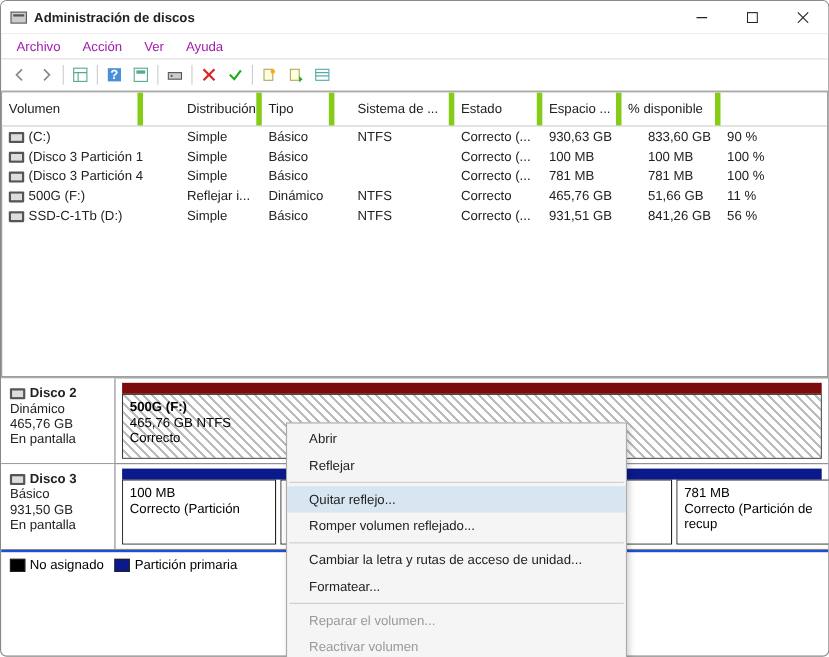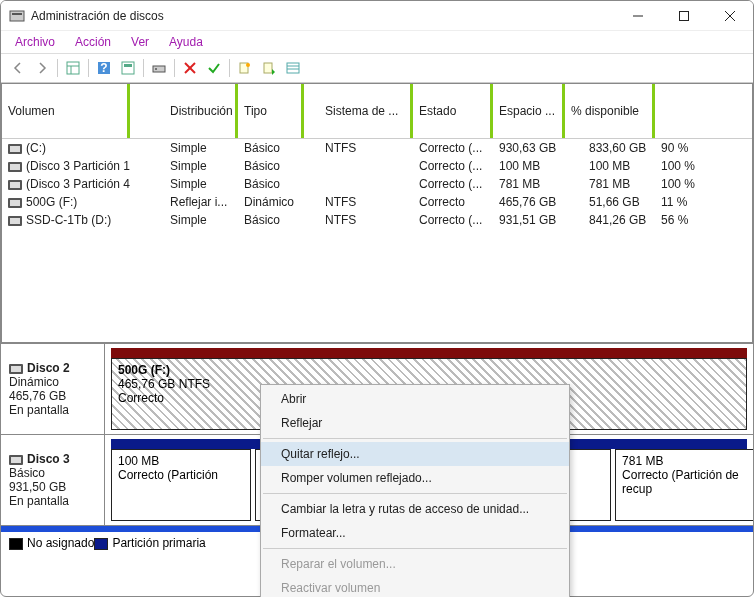--- a/index.html
+++ b/index.html
@@ -1,48 +1,48 @@
 <!DOCTYPE html>
 <html><head>
 <meta charset="utf-8">
 <style>
 * { box-sizing: border-box; margin: 0; padding: 0; font-family: 'Segoe UI', Tahoma, sans-serif; font-size: 12px; }
 body { background: #fff; width: 754px; height: 597px; overflow: hidden; border: 1px solid #888; border-radius: 6px; }
-.titlebar { display: flex; align-items: center; height: 30px; padding: 0 0 0 8px; background: #fff; border-bottom: 1px solid #eee; }
+.titlebar { display: flex; align-items: center; height: 30px; padding: 0 0 0 8px; background: #fff; border-bottom: 1px solid #eee; font-weight: bold; }
 .titlebar .icon { width: 16px; height: 16px; margin-right: 6px; }
 .titlebar .title { flex: 1; color: #222; }
 .winbtns { display: flex; }
 .winbtn { width: 46px; height: 30px; display: flex; align-items: center; justify-content: center; color: #222; }
 .winbtn svg { width: 10px; height: 10px; }
 .menubar { display: flex; gap: 4px; padding: 2px 6px; border-bottom: 1px solid #ddd; }
 .menubar .menuitem { padding: 2px 8px; color: #a21caf; }
 .toolbar { display: flex; align-items: center; gap: 2px; padding: 3px 6px; border-bottom: 1px solid #ccc; }
 .tbbtn { width: 22px; height: 22px; display: flex; align-items: center; justify-content: center; border: 1px solid transparent; }
 .tbsep { width: 1px; height: 18px; background: #ccc; margin: 0 2px; }
 .grid-wrap { border: 1px solid #888; margin: 0; height: 260px; overflow: hidden; background: #fff; }
 .grid-head { display: flex; background: #fff; border-bottom: 1px solid #ccc; }
-.grid-head .col { padding: 20px 6px; border-right: 3px solid #84cc16; color: #222; white-space: nowrap; overflow: hidden; }
+.grid-head .col { padding: 8px 6px; border-right: 5px solid #84cc16; color: #222; white-space: nowrap; overflow: hidden; }
 .grid-body .row { display: flex; padding: 1px 0; }
 .grid-body .cell { padding: 1px 6px; color: #222; white-space: nowrap; overflow: hidden; }
 .disk-icon { display: inline-block; width: 14px; height: 10px; background: #555; border-radius: 1px; margin-right: 4px; vertical-align: middle; position: relative; }
 .disk-icon::after { content: ''; position: absolute; inset: 2px; background: #ddd; }
 .c0 { width: 128px; } .c1 { width: 74px; margin-left: 34px; } .c2 { width: 66px; } .c3 { width: 94px; margin-left: 15px; }
 .c4 { width: 80px; } .c5 { width: 90px; } .c6 { width: 72px; } .c7 { width: 90px; }
 .disk-panel { border-top: 1px solid #888; background: #fff; }
 .disk-row { display: flex; border-bottom: 1px solid #888; min-height: 78px; }
-.disk-label { width: 104px; padding: 17px 8px; border-right: 1px solid #888; background: #fff; }
+.disk-label { width: 104px; padding: 6px 8px; border-right: 1px solid #888; background: #fff; }
 .disk-label .name { font-weight: bold; }
 .disk-label .line { color: #222; }
 .disk-vols { flex: 1; padding: 4px 6px; display: flex; gap: 0; }
 .vol-top { height: 10px; }
 .vol-box { border: 1px solid #222; flex: 1; display: flex; flex-direction: column; }
 .vol-body { padding: 4px 6px; flex: 1; background: #fff; }
 .vol-body .vname { font-weight: bold; }
 .hatched { background: repeating-linear-gradient(45deg, #fff, #fff 4px, #bbb 4px, #bbb 6px); }
-.legend { display: flex; gap: 0; padding: 4px 8px; align-items: center; border-top: 6px solid #1d4ed8; }
+.legend { display: flex; gap: 10px; padding: 4px 8px; align-items: center; border-top: 2px solid #1d4ed8; }
 .legend .sw { width: 14px; height: 12px; border: 1px solid #222; display: inline-block; vertical-align: middle; margin-right: 4px; }
 .context-menu { position: absolute; left: 260px; top: 384px; width: 310px; background: #f5f5f5; border: 1px solid #aaa; box-shadow: 2px 2px 6px rgba(0,0,0,0.2); padding: 2px 0; z-index: 100; }
 .context-menu .mi { padding: 5px 20px; color: #222; }
 .context-menu .mi.disabled { color: #999; }
 .context-menu .mi.hover { background: #d8e6f2; }
 .context-menu .msep { height: 1px; background: #ccc; margin: 3px 2px; }
 </style>
 </head>
 <body>
 

